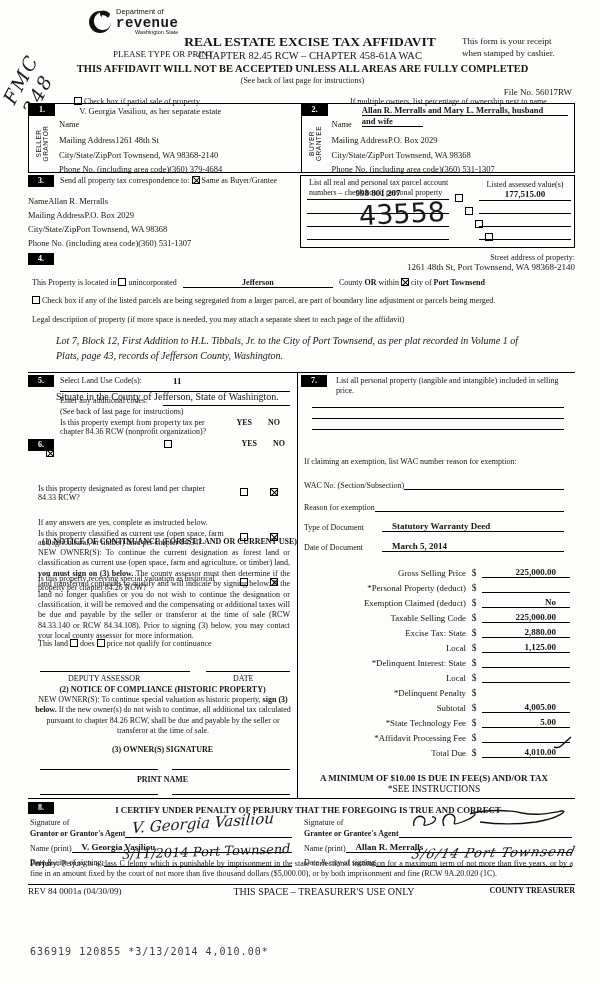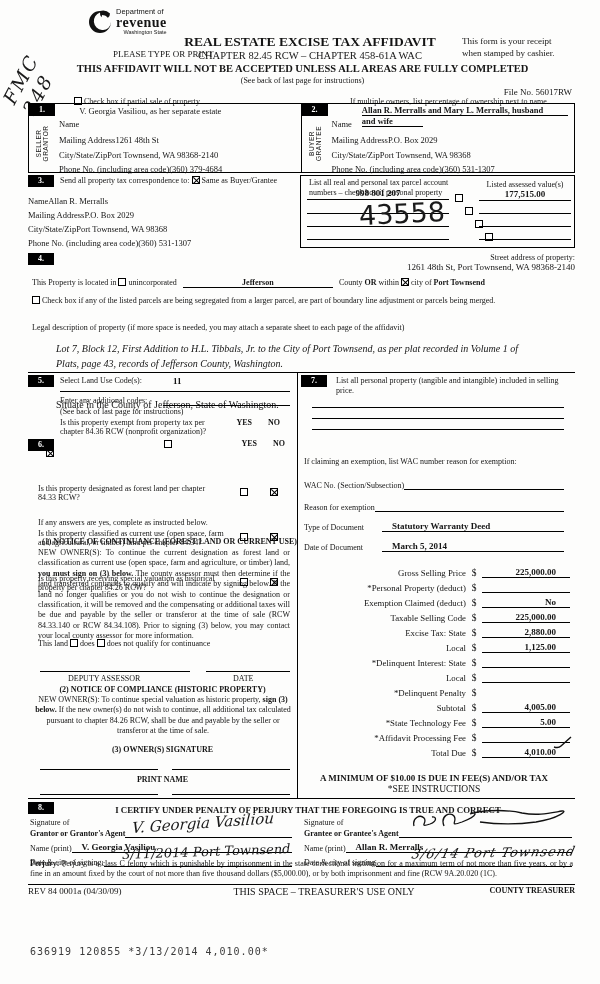--- a/index.html
+++ b/index.html
@@ -51,21 +51,21 @@
 
   <div class="abs" style="left:86px; top:8px; display:flex; align-items:flex-start;">
     <span style="display:inline-block; margin-right:2px;">
       <svg width="28" height="30" viewBox="0 0 28 30">
         <path d="M14 3 a11 11 0 1 0 11 11 a8 8 0 0 1 -9 8 a9 9 0 0 1 -2 -17.5 a6 6 0 0 0 4 6 a5 5 0 0 0 6 -5 a10 10 0 0 0 -10 -2.5 Z" fill="#111"></path>
         <path d="M16 7 c4 0 7 3 7 6 c0 2 -1.5 4 -4 4 c-2.5 0 -4 -2 -4 -4 c0 -2.5 1 -4.5 1 -6 Z" fill="#fdfdfc"></path>
       </svg>
     </span>
     <span style="display:inline-block; line-height:1;">
       <span class="f7" style="display:block; font-family:'Liberation Sans',sans-serif;">Department of</span>
-      <span style="display:block; font-size:14px; font-weight:bold; font-family:Liberation Serif, serif; letter-spacing:.5px;">revenue</span>
+      <span style="display:block; font-size:14px; font-weight:bold; font-family:Liberation Mono, monospace; letter-spacing:.5px;">revenue</span>
       <span style="display:block; font-size:5.5px; font-family:'Liberation Sans',sans-serif; text-align:right;">Washington State</span>
     </span>
   </div>
 
   <div class="abs f9" style="left:113px; top:49px;">PLEASE TYPE OR PRINT</div>
 
   <div class="abs b ctr" style="left:160px; top:34px; width:300px; font-size:13.5px;">REAL ESTATE EXCISE TAX AFFIDAVIT</div>
   <div class="abs ctr" style="left:160px; top:50px; width:300px; font-size:10.5px;">CHAPTER 82.45 RCW – CHAPTER 458-61A WAC</div>
 
   <div class="abs f9" style="left:462px; top:36px; width:112px; line-height:1.3;">
@@ -196,21 +196,21 @@
       <span class="b">OR</span>
       <span>within</span>
       <span class="cb x"></span>
       <span>city of</span>
       <span class="b">Port Townsend</span>
     </div>
     <div class="f8" style="margin-top:8px; padding-left:4px;">
       <span class="cb"></span>
       <span>Check box if any of the listed parcels are being segregated from a larger parcel, are part of boundary line adjustment or parcels being merged.</span>
     </div>
-    <div class="f8" style="margin-top:18px; padding-left:4px;">Legal description of property (if more space is needed, you may attach a separate sheet to each page of the affidavit)</div>
+    <div class="f8" style="margin-top:10px; padding-left:4px;">Legal description of property (if more space is needed, you may attach a separate sheet to each page of the affidavit)</div>
     <div class="f10" style="margin-top:10px; padding-left:28px; width:510px; line-height:1.45;font-style:italic;">Lot 7, Block 12, First Addition to H.L. Tibbals, Jr. to the City of Port Townsend, as per plat recorded in Volume 1 of Plats, page 43, records of Jefferson County, Washington.</div>
     <div class="f10" style="margin-top:28px; padding-left:28px;">Situate in the County of Jefferson, State of Washington.</div>
   </div>
 
   <div class="abs" style="top:372px; left:28px; width:547px; height:426px; border-top:1px solid #000;">
 
     <div class="abs" style="left:0; top:0; width:269px; height:426px;">
       <span class="num" style="top:2px;">5.</span>
       <div class="abs f8" style="left:32px; top:3px;">Select Land Use Code(s):</div>
       <div class="abs b f9" style="left:145px; top:3px;">11</div>
@@ -250,21 +250,21 @@
       <div class="abs b f8" style="left:14px; top:164px;">(1) NOTICE OF CONTINUANCE (FOREST LAND OR CURRENT USE)</div>
       <div class="abs f8" style="left:10px; top:175px; width:252px; text-align:justify; line-height:1.3;">
         <span>NEW OWNER(S): To continue the current designation as forest land or classification as current use (open space, farm and agriculture, or timber) land, </span><span class="b">you must sign on (3) below.</span><span> The county assessor must then determine if the land transferred continues to qualify and will indicate by signing below. If the land no longer qualifies or you do not wish to continue the designation or classification, it will be removed and the compensating or additional taxes will be due and payable by the seller or transferor at the time of sale  (RCW 84.33.140 or RCW 84.34.108). Prior to signing (3) below, you may contact your local county assessor for more information.</span>
       </div>
 
       <div class="abs f8" style="left:10px; top:266px;">
         <span>This land</span>
         <span class="cb"></span>
         <span>does</span>
         <span class="cb"></span>
-        <span>does not  qualify for continuance</span>
+        <span>price not  qualify for continuance</span>
       </div>
 
       <div class="abs line" style="left:12px; top:298px; width:150px;"></div>
       <div class="abs line" style="left:178px; top:298px; width:84px;"></div>
       <div class="abs f8" style="left:40px; top:301px;">DEPUTY ASSESSOR</div>
       <div class="abs f8" style="left:205px; top:301px;">DATE</div>
 
       <div class="abs b ctr f8" style="left:0; top:312px; width:269px;">(2) NOTICE OF COMPLIANCE (HISTORIC PROPERTY)</div>
       <div class="abs ctr f8" style="left:6px; top:322px; width:258px; line-height:1.3;">
         <span>NEW OWNER(S):  To continue special valuation as historic property, </span><span class="b">sign (3) below.</span><span>  If the new owner(s) do not wish to continue, all additional tax calculated pursuant to chapter 84.26 RCW, shall be due and payable by the seller or transferor at the time of sale.</span>

